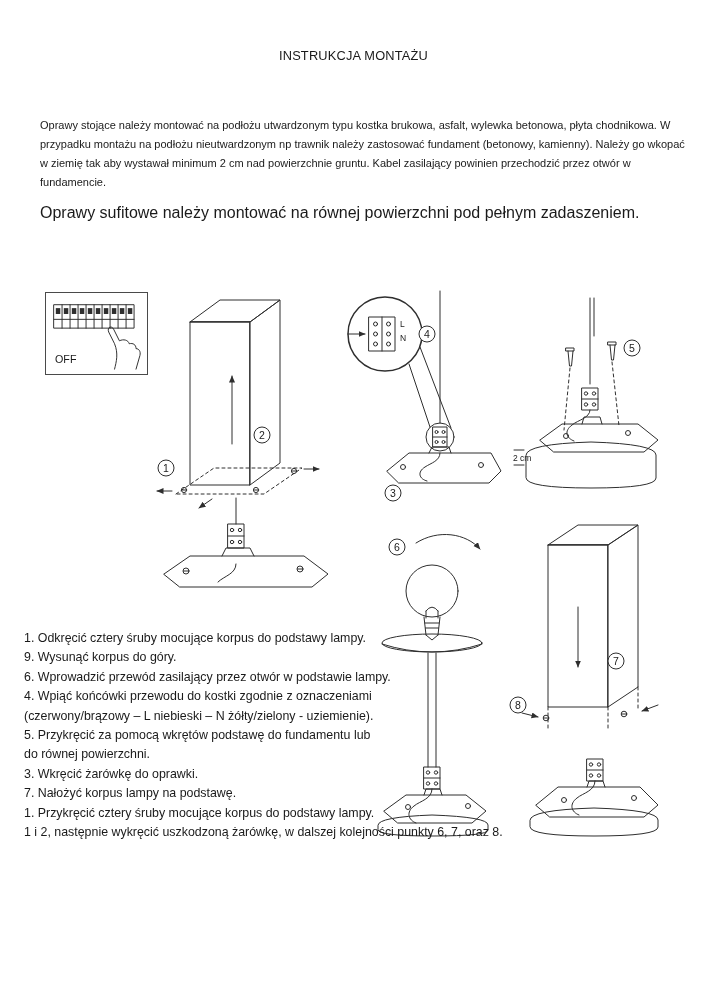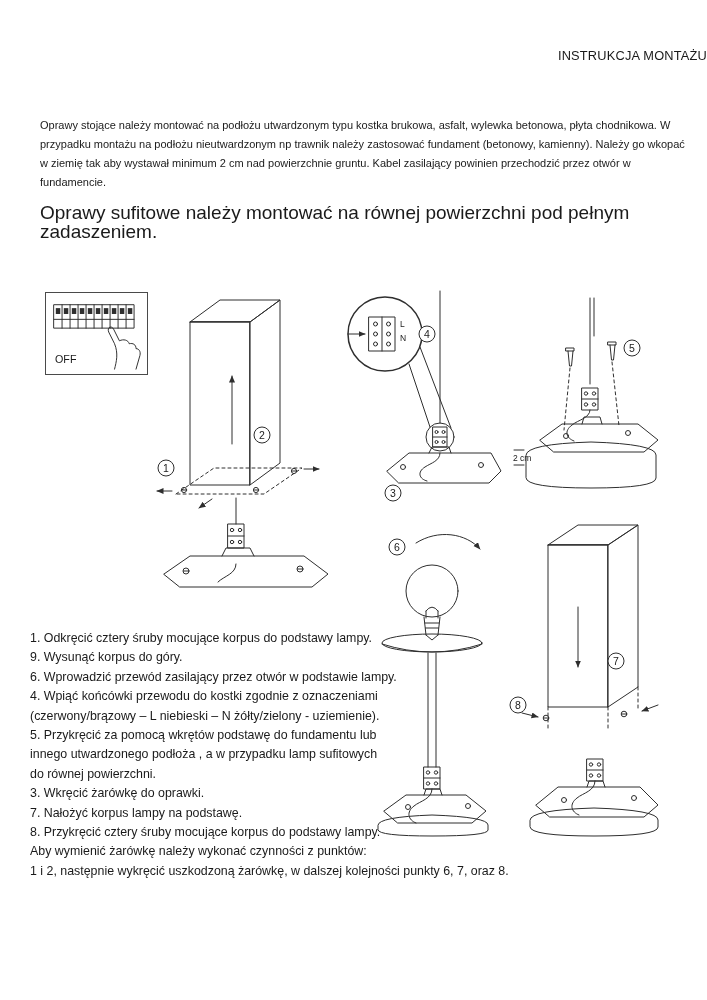--- a/index.html
+++ b/index.html
@@ -1,22 +1,22 @@
 <!DOCTYPE html>
 <html><head>
 <meta charset="utf-8">
 <style>
   *{margin:0;padding:0;box-sizing:border-box}
   html,body{background:#fff}
   body{width:707px;height:1000px;position:relative;font-family:"Liberation Sans",sans-serif;color:#1a1a1a;overflow:hidden}
   .abs{position:absolute}
-  .hdr{top:47px;left:0;width:707px;text-align:right;font-size:12.8px;line-height:17px;letter-spacing:.2px}
+  .hdr{top:47px;left:0;width:707px;text-align:center;font-size:12.8px;line-height:17px;letter-spacing:.2px}
   .para1{top:116px;left:40px;width:652px;font-size:11px;line-height:19px}
-  .para2{top:203px;left:40px;width:652px;font-size:19px;line-height:19px}
-  .instr{top:629px;left:30px;width:648px;font-size:12.4px;line-height:19.4px}
+  .para2{top:203px;left:40px;width:652px;font-size:16px;line-height:19px}
+  .instr{top:629px;left:24px;width:648px;font-size:12.4px;line-height:19.4px}
   .breakerbox{border:1px solid #4a4a4a;background:#fff}
   svg.panel{position:absolute;overflow:visible}
   .ln{stroke:#2e2e2e;fill:none;stroke-width:1;stroke-linecap:round;stroke-linejoin:round}
   .lnf{stroke:none;fill:#2e2e2e}
   .thick{stroke-width:1.5}
   .dsh{stroke-dasharray:3 3}
   .stepc{stroke:#2e2e2e;fill:#fff;stroke-width:1}
   .stept{font-size:10.5px;fill:#1a1a1a;text-anchor:middle;font-family:"Liberation Sans",sans-serif}
   .lbl{font-size:8.5px;fill:#1a1a1a;font-family:"Liberation Sans",sans-serif}
   .offlbl{font-size:11px;fill:#1a1a1a;font-family:"Liberation Sans",sans-serif}
@@ -283,22 +283,20 @@
     <path class="ln" d="M24,305 Q24,295 88,293 Q152,295 152,305 L152,312 Q152,321 88,321 Q24,321 24,312 Z"></path>
   </svg>
 
   <div class="abs instr">
     <div>1. Odkręcić cztery śruby mocujące korpus do podstawy lampy.</div>
     <div>9. Wysunąć korpus do góry.</div>
     <div>6. Wprowadzić przewód zasilający przez otwór w podstawie lampy.</div>
     <div>4. Wpiąć końcówki przewodu do kostki zgodnie z oznaczeniami</div>
     <div>(czerwony/brązowy – L niebieski – N żółty/zielony - uziemienie).</div>
     <div>5. Przykręcić za pomocą wkrętów podstawę do fundamentu lub</div>
-    <div>innego utwardzonego podłoża , a w przypadku lamp sufitowych</div>
     <div>do równej powierzchni.</div>
     <div>3. Wkręcić żarówkę do oprawki.</div>
     <div>7. Nałożyć korpus lampy na podstawę.</div>
-    <div>8. Przykręcić cztery śruby mocujące korpus do podstawy lampy.</div>
-    <div>Aby wymienić żarówkę należy wykonać czynności z punktów:</div>
+    <div>1. Przykręcić cztery śruby mocujące korpus do podstawy lampy.</div>
     <div>1 i 2, następnie wykręcić uszkodzoną żarówkę, w dalszej kolejności punkty 6, 7, oraz 8.</div>
   </div>
 
 </div>
 
 </body></html>

